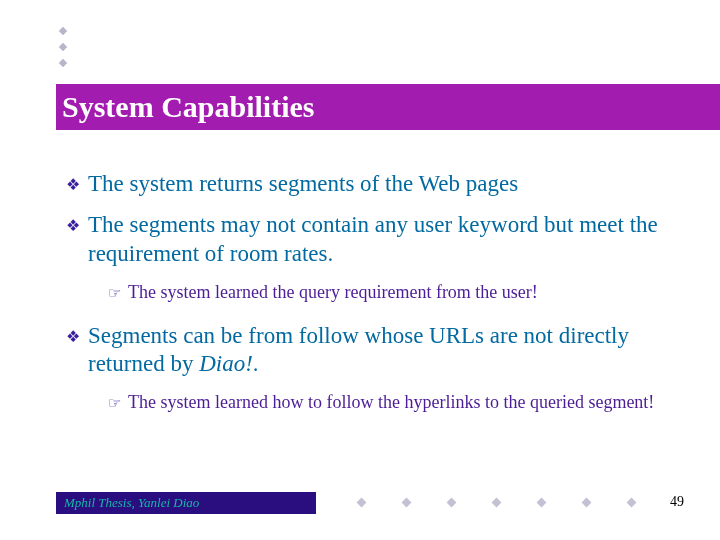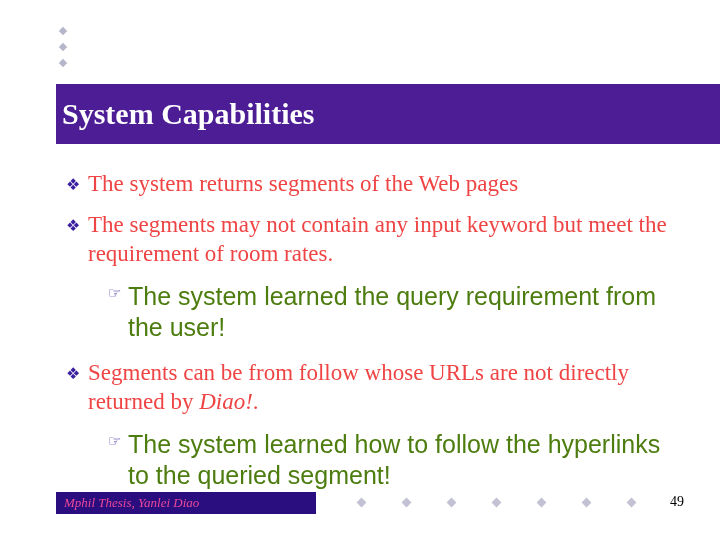--- a/index.html
+++ b/index.html
@@ -21,22 +21,22 @@
   .top-dot {
     width: 6px; height: 6px;
     transform: rotate(45deg);
     background: #b6b6c9;
   }
   .title-bar {
     position: absolute;
     top: 84px;
     left: 56px;
     right: 0;
-    height: 60px;
-    background: #4c1d95;
+    height: 46px;
+    background: #a21caf;
     display: flex;
     align-items: center;
     padding-left: 6px;
   }
   .title {
     color: #ffffff;
     font-size: 30px;
     font-weight: bold;
   }
   .content {
@@ -52,58 +52,58 @@
   }
   .bullet .icon {
     flex: 0 0 auto;
     width: 22px;
     color: #3a1fa0;
     font-size: 16px;
     line-height: 28px;
     padding-top: 1px;
   }
   .bullet .text {
-    color: #ef4444;
+    color: #0369a1;
     font-size: 23px;
     line-height: 1.25;
   }
   .subbullet {
     display: flex;
     align-items: flex-start;
     margin-left: 42px;
     margin-top: 4px;
     margin-bottom: 16px;
   }
   .subbullet .icon {
     flex: 0 0 auto;
     width: 20px;
     color: #3a1fa0;
     font-size: 15px;
     line-height: 25px;
   }
   .subbullet .text {
-    color: #4d7c0f;
-    font-family: Liberation Sans, sans-serif;
-    font-size: 25px;
+    color: #4c1d95;
+    font-family: Liberation Serif, serif;
+    font-size: 18px;
     line-height: 1.25;
   }
   .italic { font-style: italic; }
   .footer-bar {
     position: absolute;
     left: 56px;
     bottom: 26px;
     width: 260px;
     height: 22px;
     background: #2a0e80;
     display: flex;
     align-items: center;
     padding-left: 8px;
   }
   .footer-text {
-    color: #ec4899;
+    color: #14b8a6;
     font-style: italic;
     font-size: 13px;
   }
   .page-num {
     position: absolute;
     right: 36px;
     bottom: 30px;
     font-size: 14px;
     color: #000;
     font-family: "Times New Roman", Times, serif;
@@ -139,21 +139,21 @@
 
   <div class="content">
 
     <div class="bullet">
       <div class="icon">❖</div>
       <div class="text">The system returns segments of the Web pages</div>
     </div>
 
     <div class="bullet">
       <div class="icon">❖</div>
-      <div class="text">The segments may not contain any input keyword but meet the requirement of room rates.</div>
+      <div class="text">The segments may not contain any user keyword but meet the requirement of room rates.</div>
     </div>
     <div class="subbullet">
       <div class="icon">☞</div>
       <div class="text">The system learned the query requirement from the user!</div>
     </div>
 
     <div class="bullet">
       <div class="icon">❖</div>
       <div class="text">
         <span>Segments can be from follow whose URLs are not directly returned by </span><span class="italic">Diao!</span><span>.</span>

